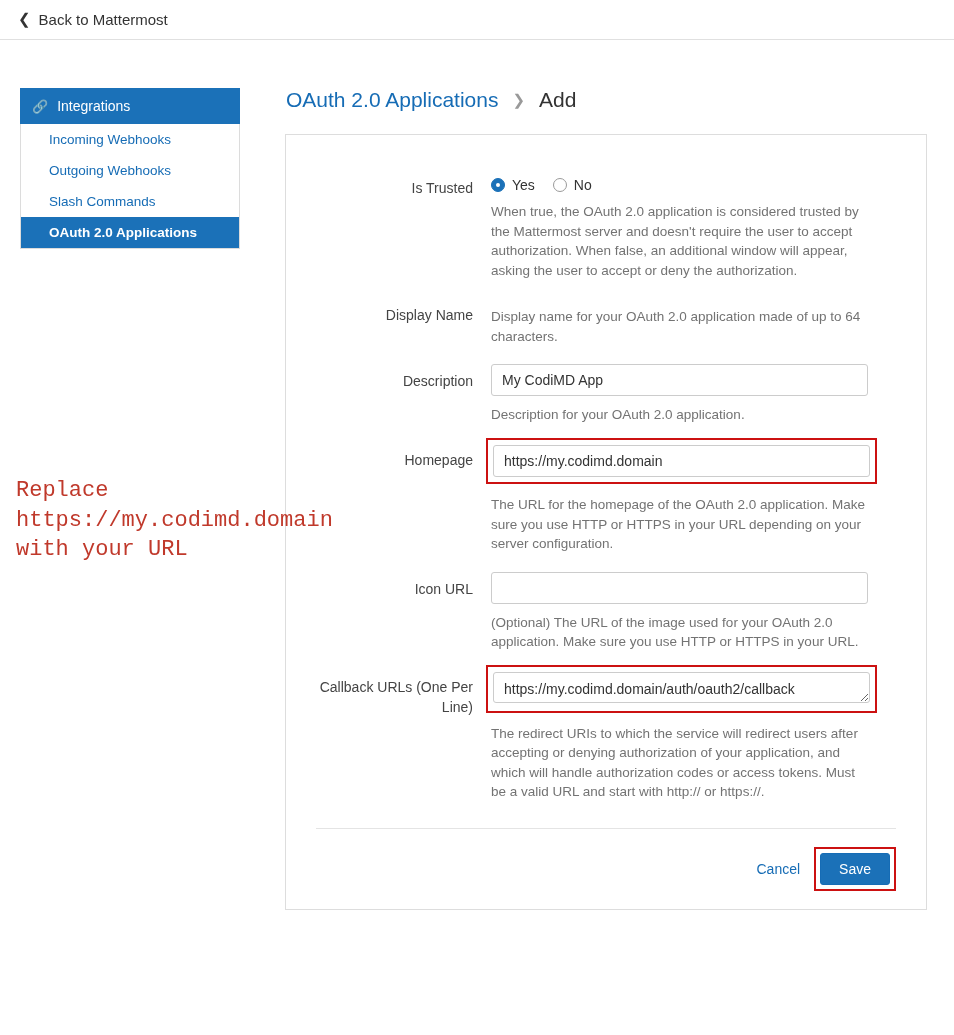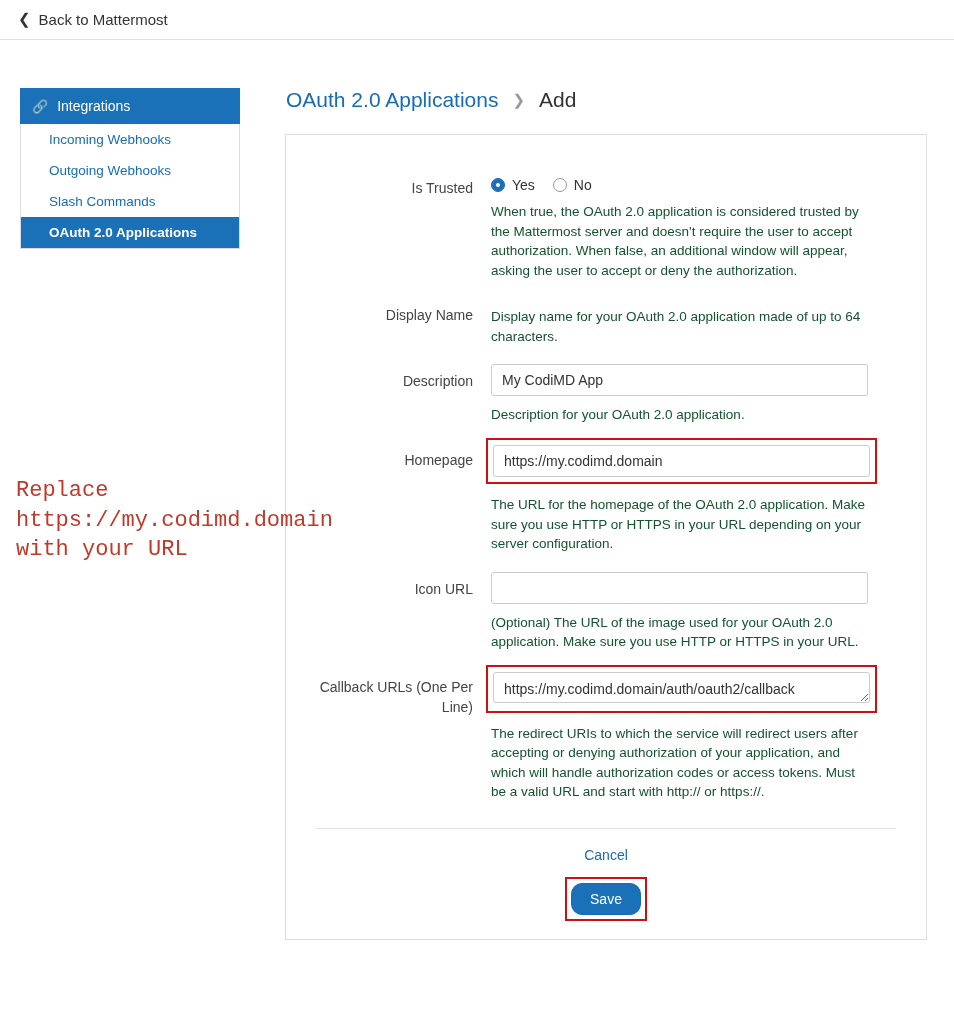--- a/index.html
+++ b/index.html
@@ -165,21 +165,21 @@
     content: "";
     position: absolute;
     left: 4px; top: 4px;
     width: 4px; height: 4px;
     border-radius: 50%;
     background: #ffffff;
   }
 
   .help {
     font-size: 13.5px;
-    color: #14532d;
+    color: #737373;
     line-height: 1.45;
     margin-top: 9px;
     max-width: 378px;
   }
   .help.tight { margin-top: 0; }
 
   input.txt, textarea.txt {
     width: 377px;
     border: 1px solid #cccccc;
     border-radius: 3px;
@@ -207,40 +207,39 @@
   .divider {
     border-top: 1px solid #e4e4e4;
     margin: 26px 0 0 0;
   }
   .actions {
     display: flex;
     align-items: center;
     justify-content: flex-end;
     gap: 14px;
     padding-top: 18px;
-    flex-direction: column;
   }
   .cancel {
     color: #166cb5;
     font-size: 14px;
     cursor: pointer;
   }
   .save-outline {
     border: 2px solid #cc1111;
     padding: 4px;
     display: inline-block;
   }
   .save-btn {
     background: #1b71b8;
     border: 1px solid #166cb5;
     color: #ffffff;
     font-size: 14px;
     font-family: "Liberation Sans", sans-serif;
     padding: 7px 18px;
-    border-radius: 11px;
+    border-radius: 3px;
     cursor: pointer;
   }
 
   
   .annotation {
     position: absolute;
     left: 16px;
     top: 476px;
     width: 260px;
     font-size: 22px;

